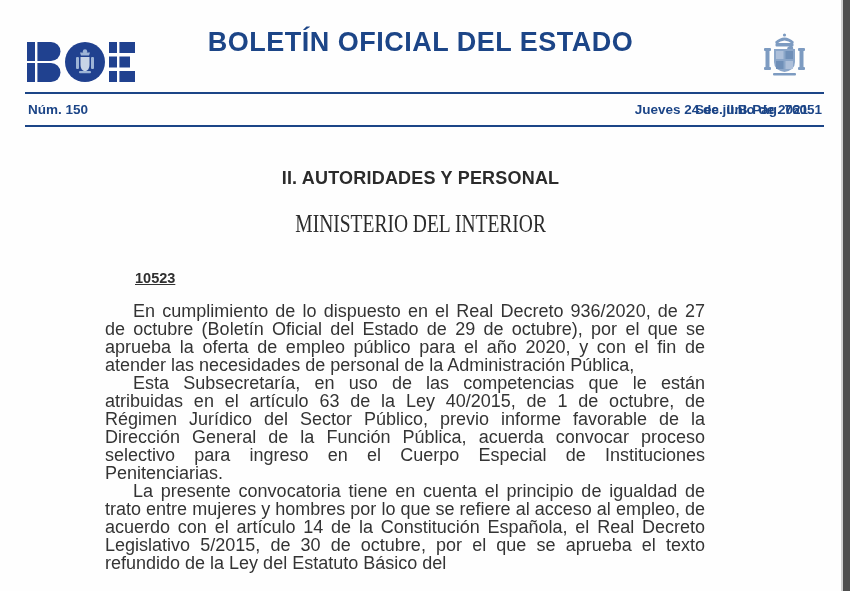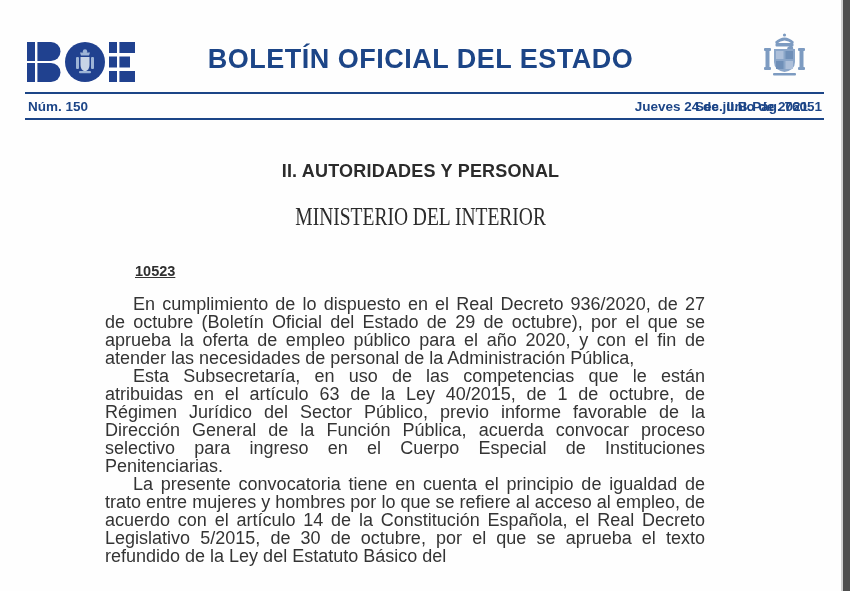--- a/index.html
+++ b/index.html
@@ -36,38 +36,38 @@
   
   .masthead{
     position:relative;
     height:92px;
   }
   .boe-logo{
     position:absolute;left:27px;top:42px;
     width:108px;height:40px;
   }
   .masthead-title{
-    position:absolute;left:0;right:0;top:44px;
+    position:absolute;left:0;right:0;top:27px;
     text-align:center;
     font-size:27px;font-weight:bold;
     letter-spacing:0.5px;
     color:var(--blue);
   }
   .coat-of-arms{
     position:absolute;right:34px;top:32px;
     width:45px;height:50px;
   }
 
   
   .header-bar{
     position:relative;
     margin:0 17px 0 25px;           
     border-top:2px solid var(--blue);
     border-bottom:2px solid var(--blue);
-    height:28px;
+    height:35px;
     display:flex;align-items:center;justify-content:space-between;
     color:var(--blue);
     font-size:13.5px;font-weight:bold;
   }
   .header-bar .issue{padding-left:3px;}
   .header-bar .date{
     position:absolute;left:0;right:16px;text-align:right;
   }
   .header-bar .refs{display:flex;gap:1px;padding-right:2px;}
 

